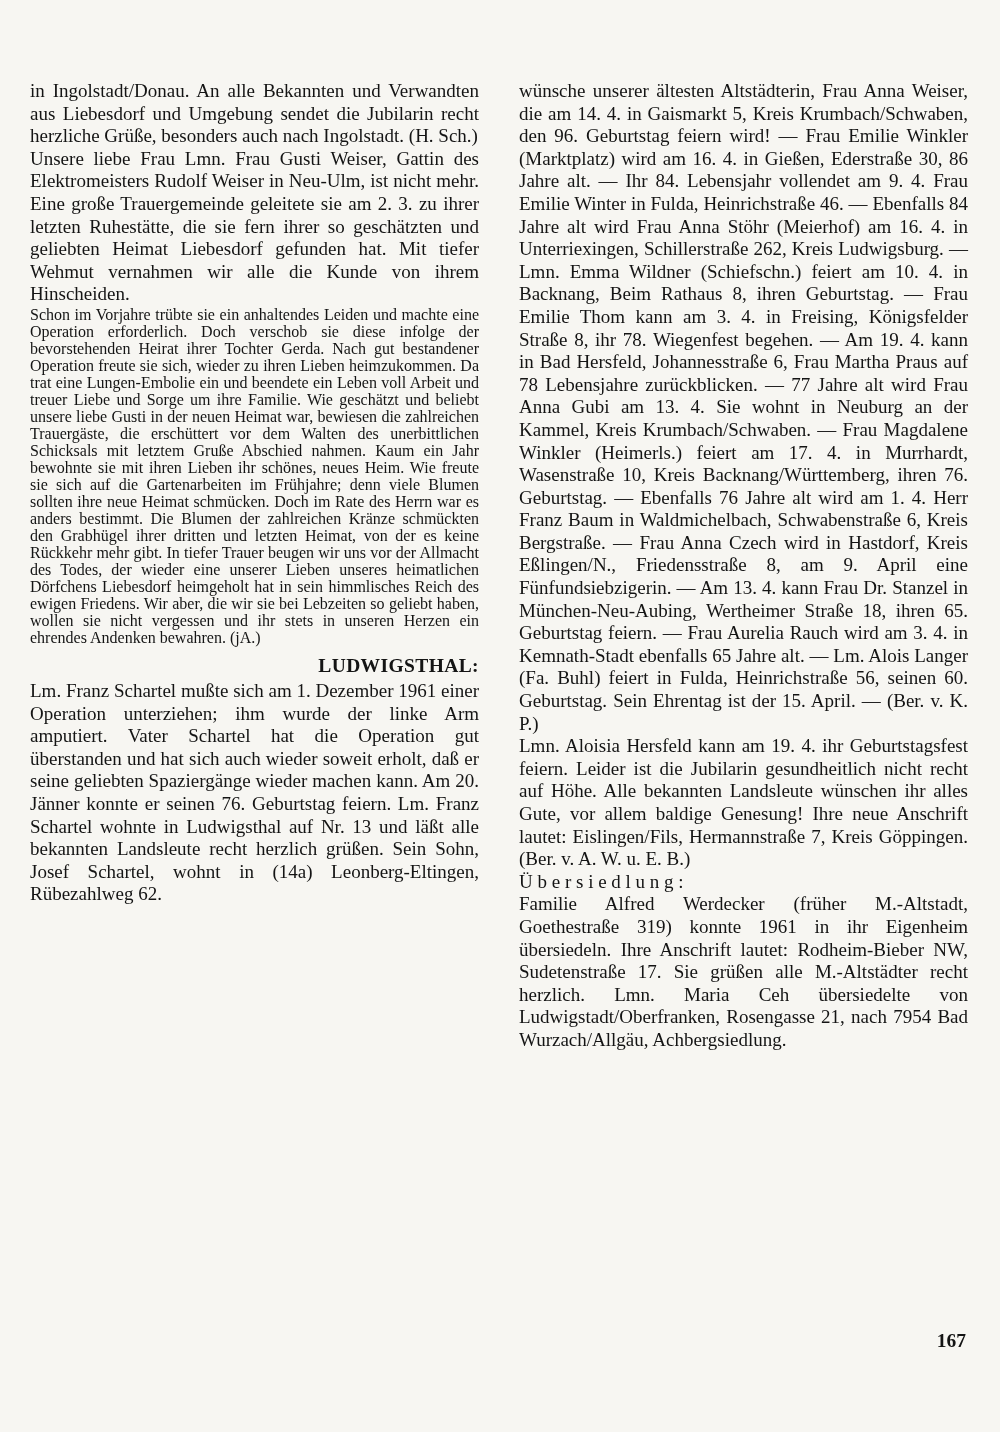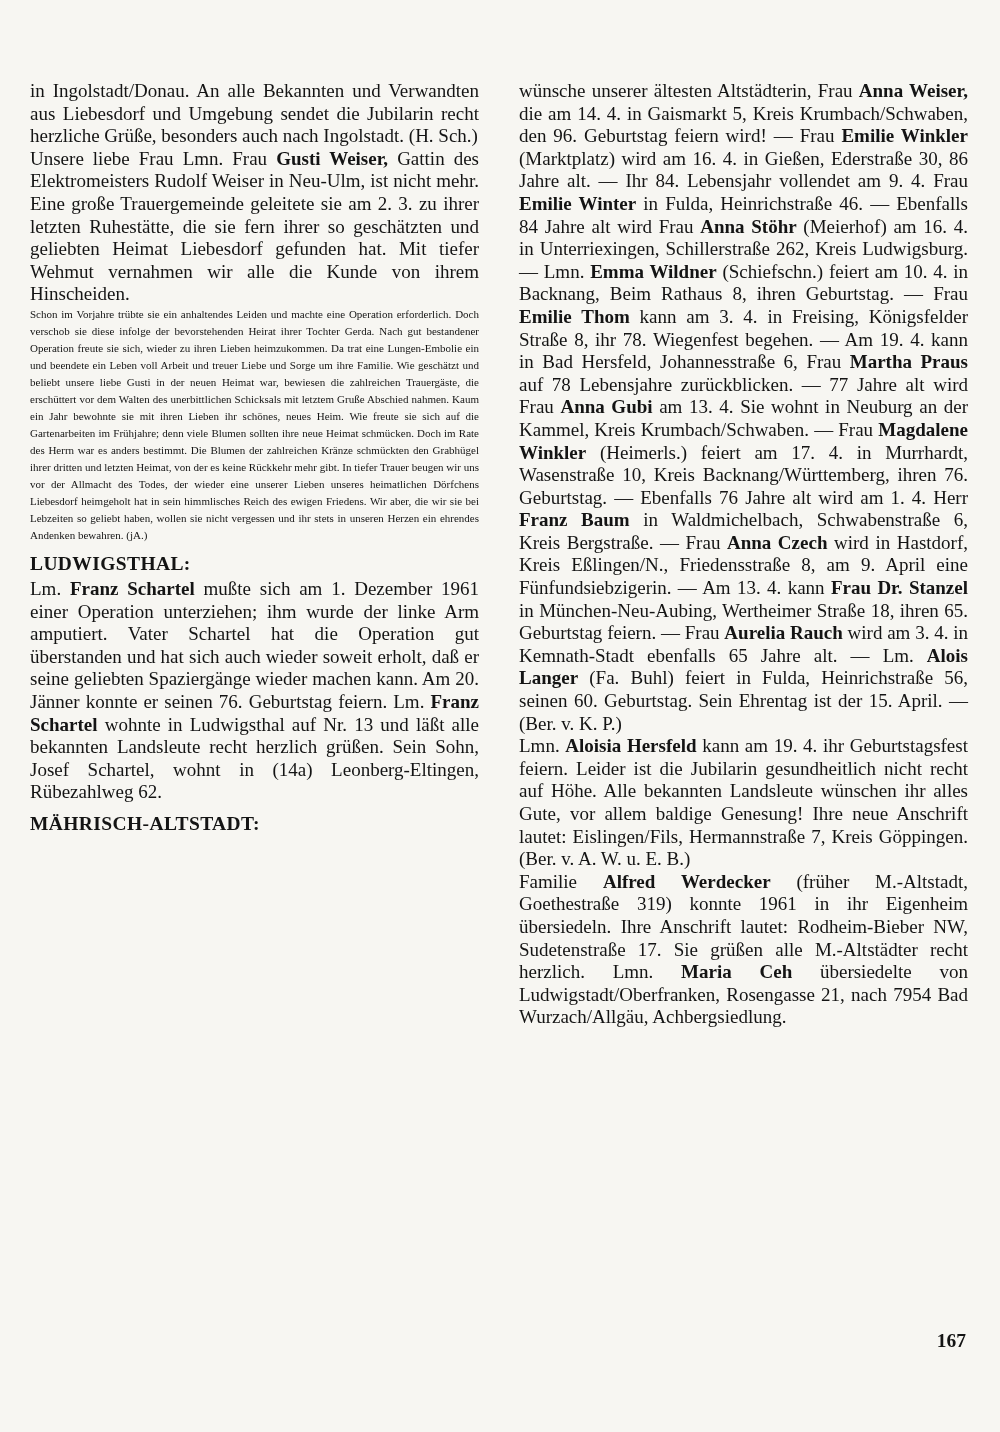--- a/index.html
+++ b/index.html
@@ -29,58 +29,58 @@
   .para {
     margin: 0;
   }
   .para.body {
     font-size: 19px;
     line-height: 22.6px;
     text-align: justify;
     text-justify: inter-word;
   }
   .para.small {
-    font-size: 11px;
+    font-size: 16px;
     line-height: 17px;
     text-align: justify;
     text-justify: inter-word;
   }
   .para.heading {
     font-size: 19.5px;
     line-height: 24px;
     font-weight: bold;
-    text-align: left;
+    text-align: right;
     margin-top: 8px;
     margin-bottom: 2px;
     letter-spacing: 0.02em;
   }
   .para b {
-    font-weight: bold;
+    font-weight: normal;
   }
   .page-number {
     position: absolute;
     right: 34px;
     bottom: 80px;
     font-size: 19.5px;
     font-weight: bold;
   }
 </style>
 </head>
 <body>
 
 <div class="page">
   <div class="columns">
     <div class="col">
         <div class="para body"><span>in Ingolstadt/Donau. An alle Bekannten und Verwandten aus Liebesdorf und Umgebung sendet die Jubilarin recht herzliche Grüße, besonders auch nach Ingolstadt. (H. Sch.)</span></div>
         <div class="para body"><span>Unsere liebe Frau Lmn. Frau </span><b>Gusti Weiser,</b><span> Gattin des Elektromeisters Rudolf Weiser in Neu-Ulm, ist nicht mehr. Eine große Trauergemeinde geleitete sie am 2. 3. zu ihrer letzten Ruhestätte, die sie fern ihrer so geschätzten und geliebten Heimat Liebesdorf gefunden hat. Mit tiefer Wehmut vernahmen wir alle die Kunde von ihrem Hinscheiden.</span></div>
         <div class="para small"><span>Schon im Vorjahre trübte sie ein anhaltendes Leiden und machte eine Operation erforderlich. Doch verschob sie diese infolge der bevorstehenden Heirat ihrer Tochter Gerda. Nach gut bestandener Operation freute sie sich, wieder zu ihren Lieben heimzukommen. Da trat eine Lungen-Embolie ein und beendete ein Leben voll Arbeit und treuer Liebe und Sorge um ihre Familie. Wie geschätzt und beliebt unsere liebe Gusti in der neuen Heimat war, bewiesen die zahlreichen Trauergäste, die erschüttert vor dem Walten des unerbittlichen Schicksals mit letztem Gruße Abschied nahmen. Kaum ein Jahr bewohnte sie mit ihren Lieben ihr schönes, neues Heim. Wie freute sie sich auf die Gartenarbeiten im Frühjahre; denn viele Blumen sollten ihre neue Heimat schmücken. Doch im Rate des Herrn war es anders bestimmt. Die Blumen der zahlreichen Kränze schmückten den Grabhügel ihrer dritten und letzten Heimat, von der es keine Rückkehr mehr gibt. In tiefer Trauer beugen wir uns vor der Allmacht des Todes, der wieder eine unserer Lieben unseres heimatlichen Dörfchens Liebesdorf heimgeholt hat in sein himmlisches Reich des ewigen Friedens. Wir aber, die wir sie bei Lebzeiten so geliebt haben, wollen sie nicht vergessen und ihr stets in unseren Herzen ein ehrendes Andenken bewahren. (jA.)</span></div>
         <div class="para heading"><span>LUDWIGSTHAL:</span></div>
         <div class="para body"><span>Lm. </span><b>Franz Schartel</b><span> mußte sich am 1. Dezember 1961 einer Operation unterziehen; ihm wurde der linke Arm amputiert. Vater Schartel hat die Operation gut überstanden und hat sich auch wieder soweit erholt, daß er seine geliebten Spaziergänge wieder machen kann. Am 20. Jänner konnte er seinen 76. Geburtstag feiern. Lm. </span><b>Franz Schartel</b><span> wohnte in Ludwigsthal auf Nr. 13 und läßt alle bekannten Landsleute recht herzlich grüßen. Sein Sohn, Josef Schartel, wohnt in (14a) Leonberg-Eltingen, Rübezahlweg 62.</span></div>
-        <div class="para heading"><span>MÄHRISCH-ALTSTADT:</span></div>
       </div>
     <div class="col">
         <div class="para body"><span>wünsche unserer ältesten Altstädterin, Frau </span><b>Anna Weiser,</b><span> die am 14. 4. in Gaismarkt 5, Kreis Krumbach/Schwaben, den 96. Geburtstag feiern wird! — Frau </span><b>Emilie Winkler</b><span> (Marktplatz) wird am 16. 4. in Gießen, Ederstraße 30, 86 Jahre alt. — Ihr 84. Lebensjahr vollendet am 9. 4. Frau </span><b>Emilie Winter</b><span> in Fulda, Heinrichstraße 46. — Ebenfalls 84 Jahre alt wird Frau </span><b>Anna Stöhr</b><span> (Meierhof) am 16. 4. in Unterriexingen, Schillerstraße 262, Kreis Ludwigsburg. — Lmn. </span><b>Emma Wildner</b><span> (Schiefschn.) feiert am 10. 4. in Backnang, Beim Rathaus 8, ihren Geburtstag. — Frau </span><b>Emilie Thom</b><span> kann am 3. 4. in Freising, Königsfelder Straße 8, ihr 78. Wiegenfest begehen. — Am 19. 4. kann in Bad Hersfeld, Johannesstraße 6, Frau </span><b>Martha Praus</b><span> auf 78 Lebensjahre zurückblicken. — 77 Jahre alt wird Frau </span><b>Anna Gubi</b><span> am 13. 4. Sie wohnt in Neuburg an der Kammel, Kreis Krumbach/Schwaben. — Frau </span><b>Magdalene Winkler</b><span> (Heimerls.) feiert am 17. 4. in Murrhardt, Wasenstraße 10, Kreis Backnang/Württemberg, ihren 76. Geburtstag. — Ebenfalls 76 Jahre alt wird am 1. 4. Herr </span><b>Franz Baum</b><span> in Waldmichelbach, Schwabenstraße 6, Kreis Bergstraße. — Frau </span><b>Anna Czech</b><span> wird in Hastdorf, Kreis Eßlingen/N., Friedensstraße 8, am 9. April eine Fünfundsiebzigerin. — Am 13. 4. kann </span><b>Frau Dr. Stanzel</b><span> in München-Neu-Aubing, Wertheimer Straße 18, ihren 65. Geburtstag feiern. — Frau </span><b>Aurelia Rauch</b><span> wird am 3. 4. in Kemnath-Stadt ebenfalls 65 Jahre alt. — Lm. </span><b>Alois Langer</b><span> (Fa. Buhl) feiert in Fulda, Heinrichstraße 56, seinen 60. Geburtstag. Sein Ehrentag ist der 15. April. — (Ber. v. K. P.)</span></div>
         <div class="para body"><span>Lmn. </span><b>Aloisia Hersfeld</b><span> kann am 19. 4. ihr Geburtstagsfest feiern. Leider ist die Jubilarin gesundheitlich nicht recht auf Höhe. Alle bekannten Landsleute wünschen ihr alles Gute, vor allem baldige Genesung! Ihre neue Anschrift lautet: Eislingen/Fils, Hermannstraße 7, Kreis Göppingen. (Ber. v. A. W. u. E. B.)</span></div>
+        <div class="para body"><span>Ü b e r s i e d l u n g :</span></div>
         <div class="para body"><span>Familie </span><b>Alfred Werdecker</b><span> (früher M.-Altstadt, Goethestraße 319) konnte 1961 in ihr Eigenheim übersiedeln. Ihre Anschrift lautet: Rodheim-Bieber NW, Sudetenstraße 17. Sie grüßen alle M.-Altstädter recht herzlich. Lmn. </span><b>Maria Ceh</b><span> übersiedelte von Ludwigstadt/Oberfranken, Rosengasse 21, nach 7954 Bad Wurzach/Allgäu, Achbergsiedlung.</span></div>
       </div>
   </div>
   <div class="page-number">167</div>
 </div>
 
 </body></html>

